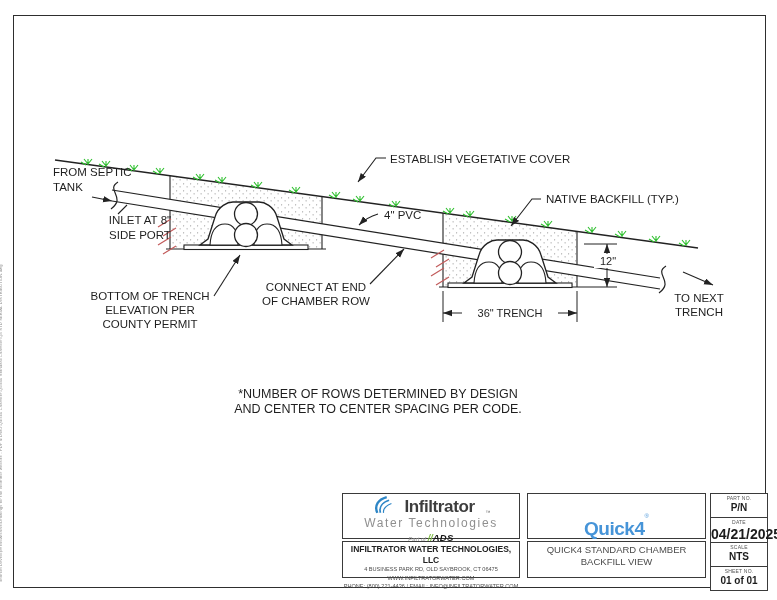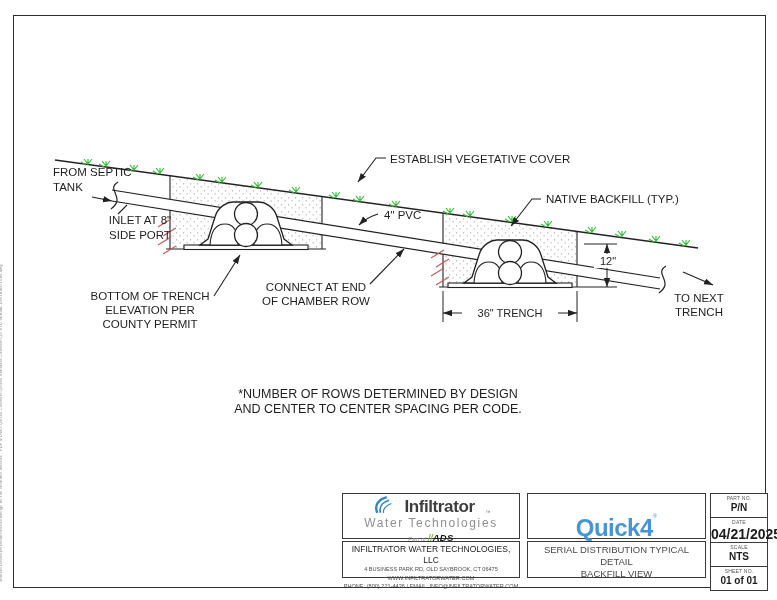--- a/index.html
+++ b/index.html
@@ -35,23 +35,23 @@
   .tb-field .f-label{font-size:5px;color:#555;letter-spacing:.2px;display:block;margin-top:1px;}
   .tb-field .f-value{font-size:10px;color:#1c1c1c;font-weight:bold;display:block;margin-top:2px;}
   .tb-field .f-value.small{font-size:14px;}
   .logo-row{display:flex;align-items:flex-end;justify-content:center;gap:11px;height:18px;}
   .brand{font-size:17px;font-weight:bold;color:#3d3d3d;letter-spacing:-.4px;line-height:1;}
   .brand-tm{font-size:5px;color:#6a6a6a;vertical-align:top;}
   .logo-sub{font-size:12px;color:#8f8f8f;letter-spacing:1.6px;margin-top:1px;}
   .logo-partof{font-size:6px;color:#999;font-style:italic;margin-top:2px;}
   .ads-slashes{color:#7dbb42;font-weight:bold;font-style:italic;font-size:9px;}
   .ads{color:#151515;font-weight:bold;font-style:italic;font-size:9.5px;letter-spacing:.3px;text-decoration:underline;}
-  .quick4-text{font-size:24px;font-weight:bold;color:#4694d8;letter-spacing:-.5px;line-height:1;margin-top:24px;}
+  .quick4-text{font-size:19px;font-weight:bold;color:#4694d8;letter-spacing:-.5px;line-height:1;margin-top:24px;}
   .quick4-reg{font-size:6px;color:#4694d8;vertical-align:top;}
-  .company-name{font-size:8.5px;font-weight:normal;color:#222;line-height:1.25;}
+  .company-name{font-size:8.5px;font-weight:bold;color:#222;line-height:1.25;}
   .company-line{font-size:5.6px;color:#4c4c4c;line-height:1.5;}
   .title-line{font-size:9.5px;color:#4a4a4a;line-height:1.25;}
 </style>
 </head>
 <body>
 
 <div class="abs frame"></div>
 
 <div class="abs filepath">\Market Development\Archive\Drawings for the Infiltrator website - PDF &amp; DWG\Quick4 Chamber\Quick4 Standard Chamber\Q4 STD SERIAL DISTRIBUTION.dwg</div>
 
@@ -217,21 +217,21 @@
     <div class="company-line">WWW.INFILTRATORWATER.COM</div>
     <div class="company-line">PHONE: (800) 221-4436 / EMAIL: INFO@INFILTRATORWATER.COM</div>
   </div>
 
   <div class="abs tb-box tb-quick4">
     <span class="quick4-text">Quick4</span>
       <span class="quick4-reg">®</span>
   </div>
 
   <div class="abs tb-box tb-title">
-    <div class="title-line">SERIAL DISTRIBUTION TYPICAL DETAIL</div>
+    <div class="title-line">QUICK4 STANDARD CHAMBER</div>
     <div class="title-line">BACKFILL VIEW</div>
   </div>
 
   <div class="abs tb-box tb-fields">
     <div class="tb-field">
       <span class="f-label">PART NO.</span>
       <span class="f-value">P/N</span>
     </div>
     <div class="tb-field">
       <span class="f-label">DATE</span>

